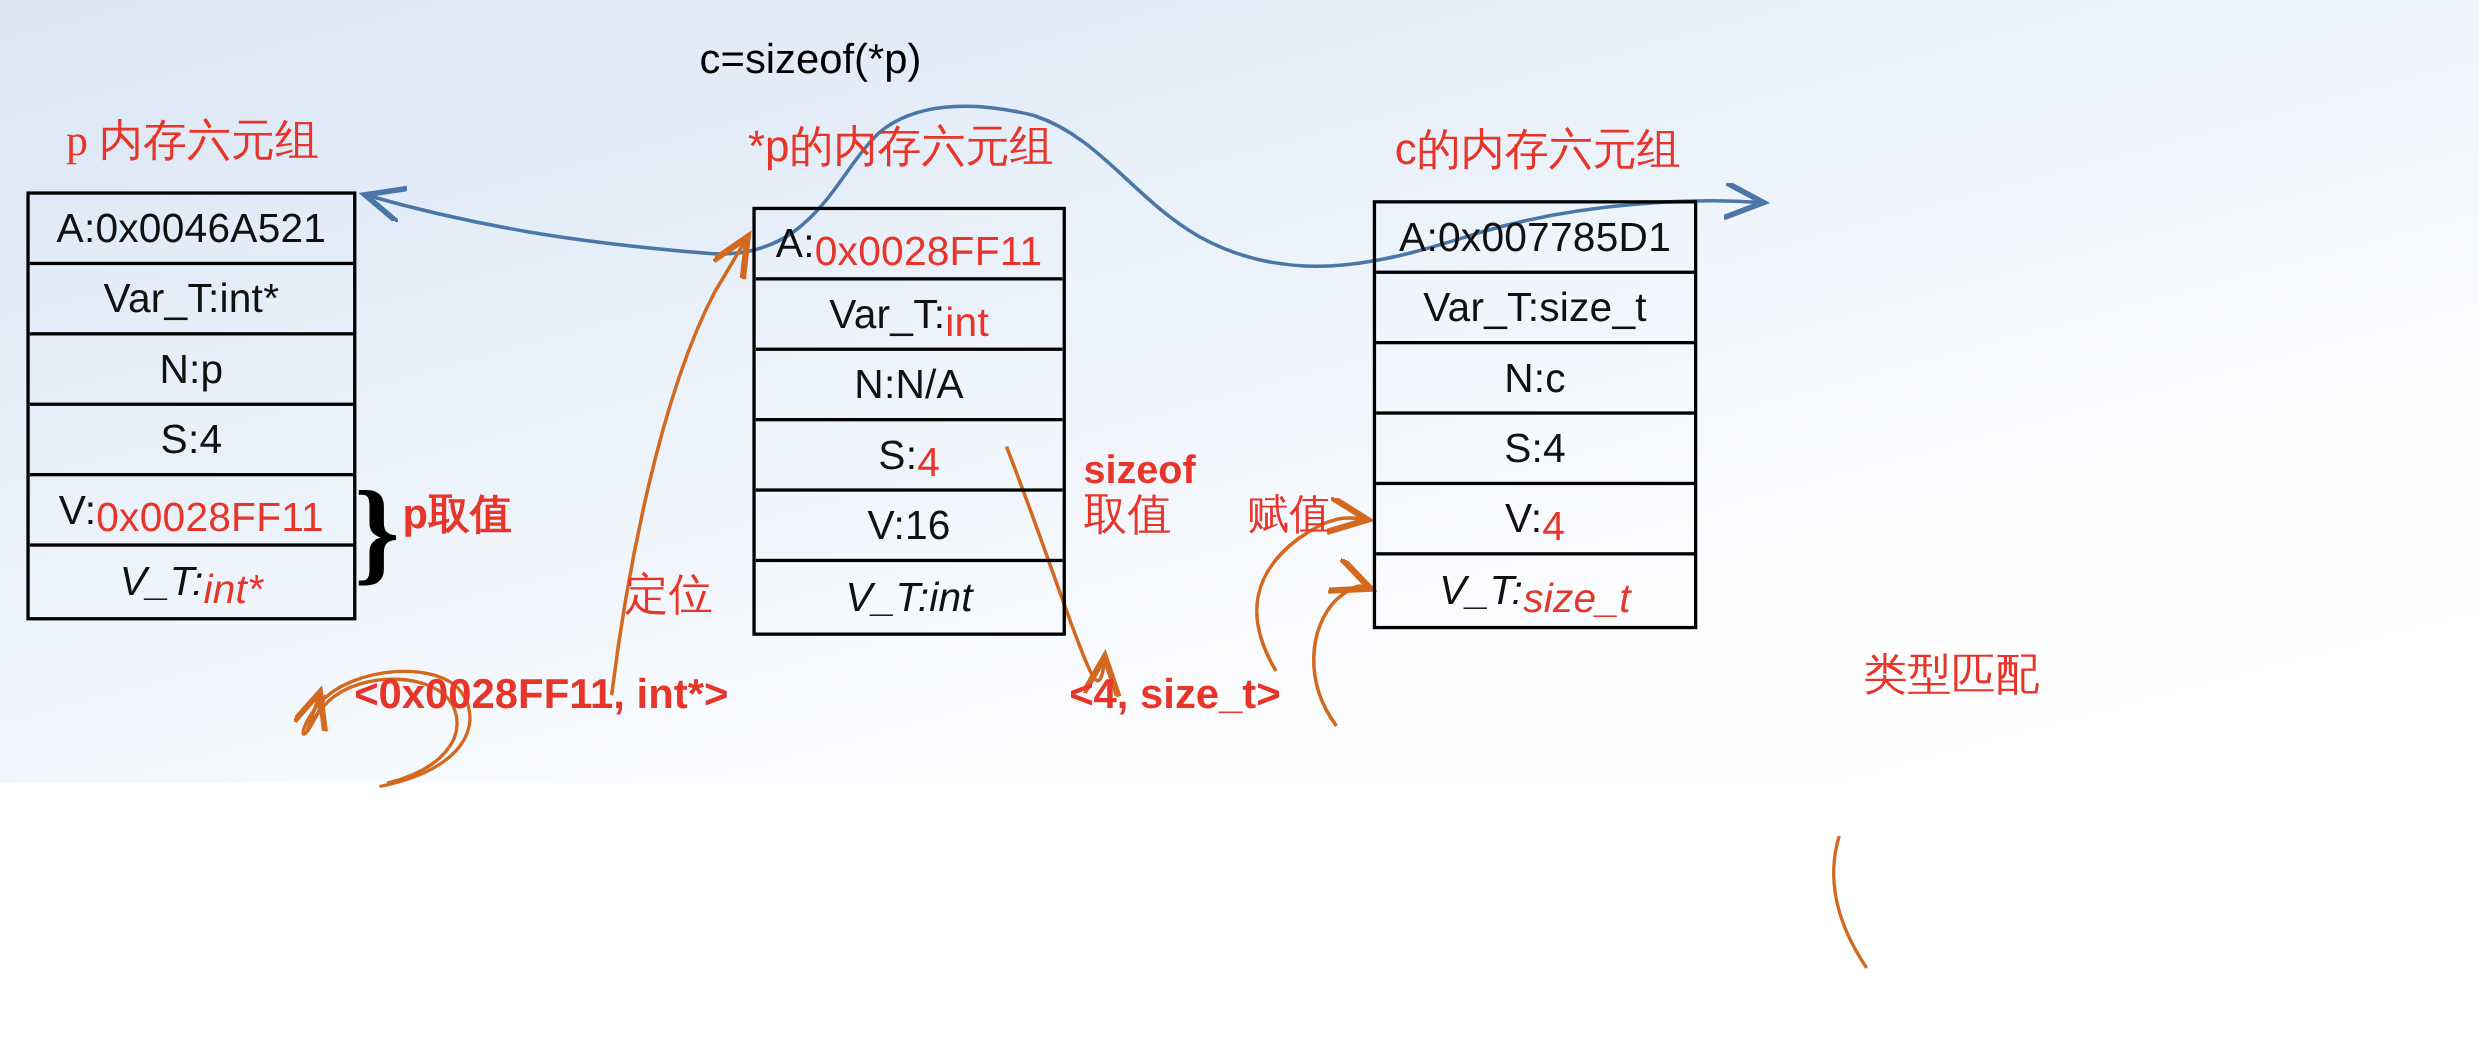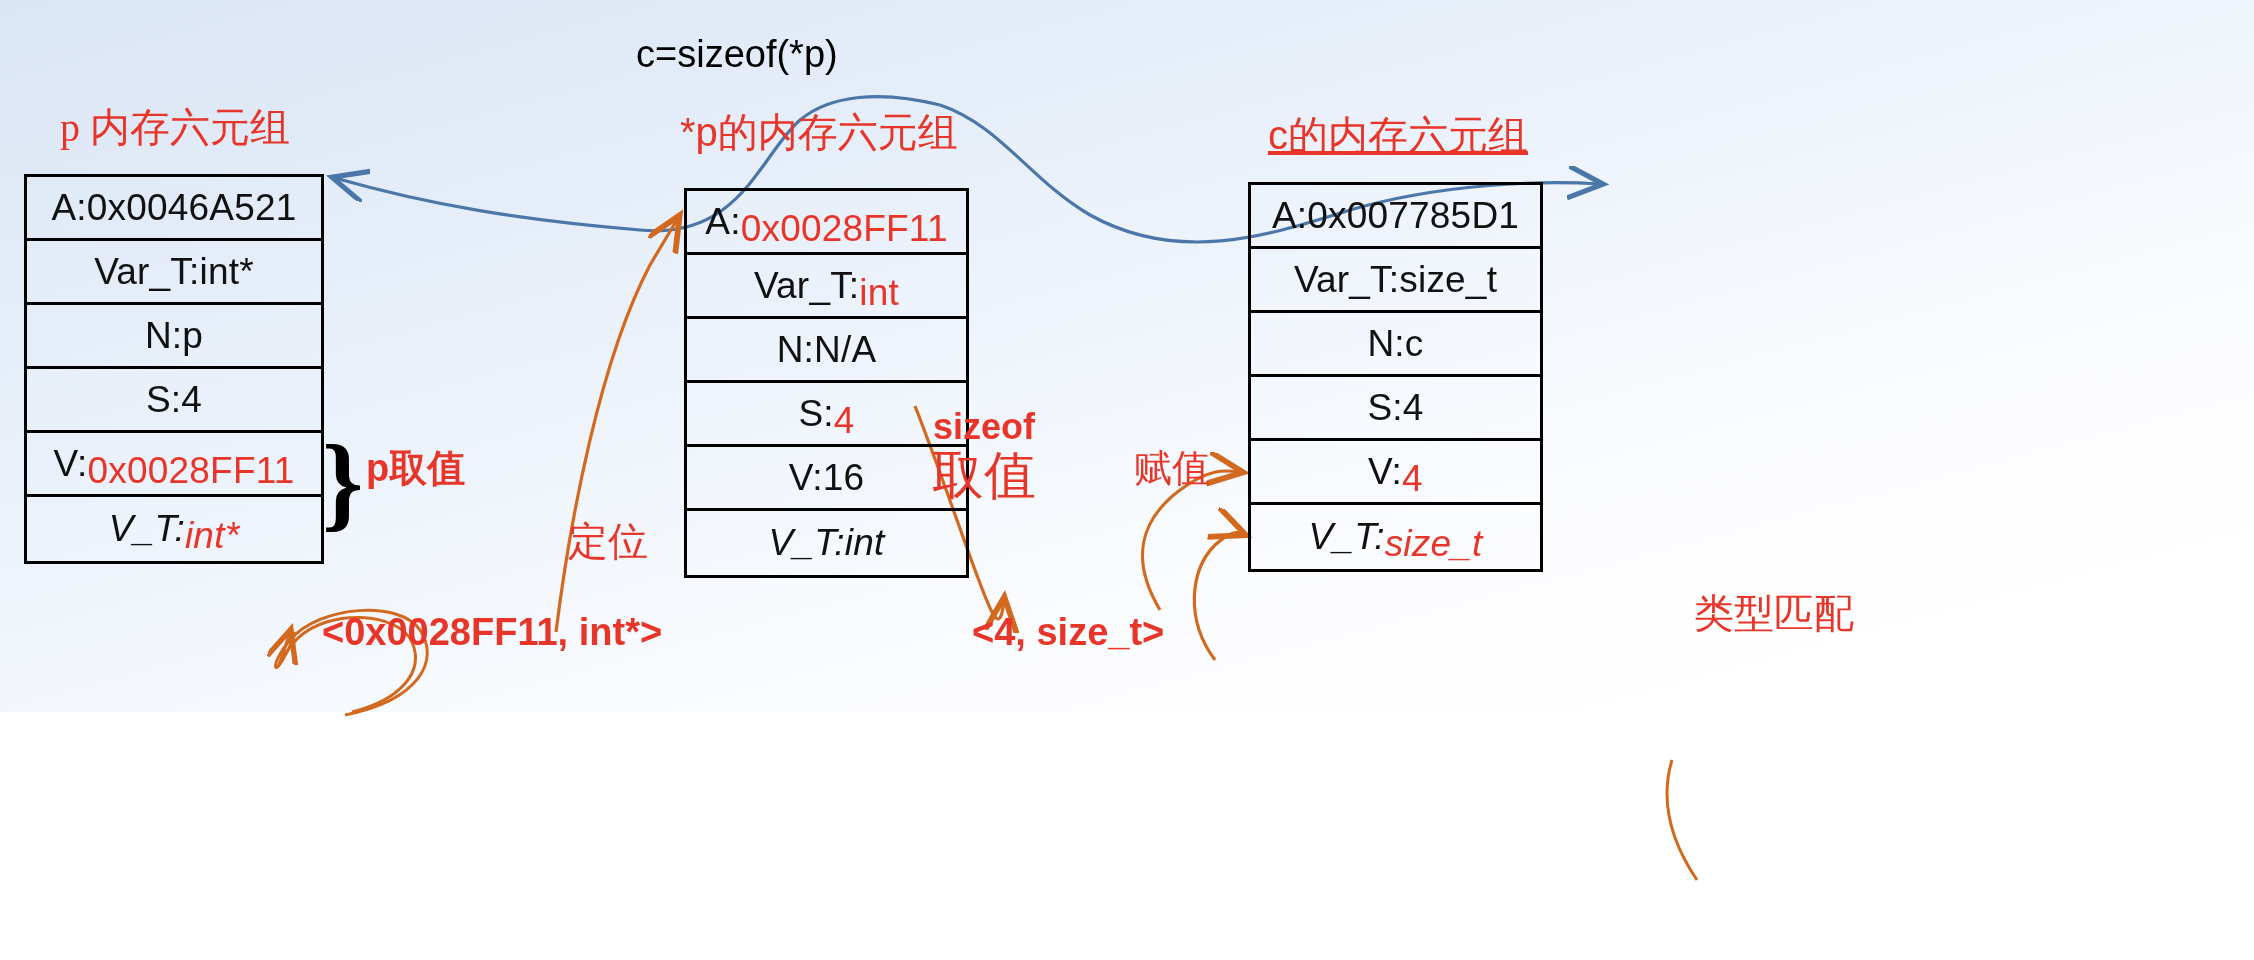--- a/index.html
+++ b/index.html
@@ -60,21 +60,21 @@
   
   .caption {
     position: absolute;
     color: #e8352a;
     font-size: 40px;
     white-space: nowrap;
   }
 
   #cap-p  { left: 60px;   top: 100px; font-family: "Liberation Serif", serif; }
   #cap-dp { left: 680px;  top: 105px; }
-  #cap-c  { left: 1268px; top: 108px; text-decoration: underline; }
+  #cap-c  { left: 1268px; top: 108px; }
 
   
   #formula {
     position: absolute;
     left: 636px;
     top: 33px;
     font-size: 38px;
     color: #000;
     white-space: nowrap;
   }
@@ -83,22 +83,22 @@
   .annot {
     position: absolute;
     color: #e8352a;
     font-size: 36px;
     white-space: nowrap;
     line-height: 1.08;
   }
 
   #an-pqz      { left: 366px;  top: 448px; font-weight: bold; font-size: 38px; }
   #an-dingwei  { left: 568px;  top: 520px; font-size: 40px; }
-  #an-sizeof   { left: 932px;  top: 408px; font-weight: bold; font-size: 36px; text-align: center; }
-  #an-sizeof .l2 { font-weight: normal; font-size: 52px; }
+  #an-sizeof   { left: 985px;  top: 408px; font-weight: bold; font-size: 36px; }
+  #an-sizeof .l2 { font-weight: normal; font-size: 40px; }
   #an-fuzhi    { left: 1134px; top: 448px; font-size: 38px; }
   #an-leixing  { left: 1694px; top: 592px; font-size: 40px; }
 
   #tuple-1 { left: 322px;  top: 612px; font-weight: bold; font-size: 38px; }
   #tuple-2 { left: 972px;  top: 612px; font-weight: bold; font-size: 38px; }
 
   
   #brace {
     position: absolute;
     left: 322px;

